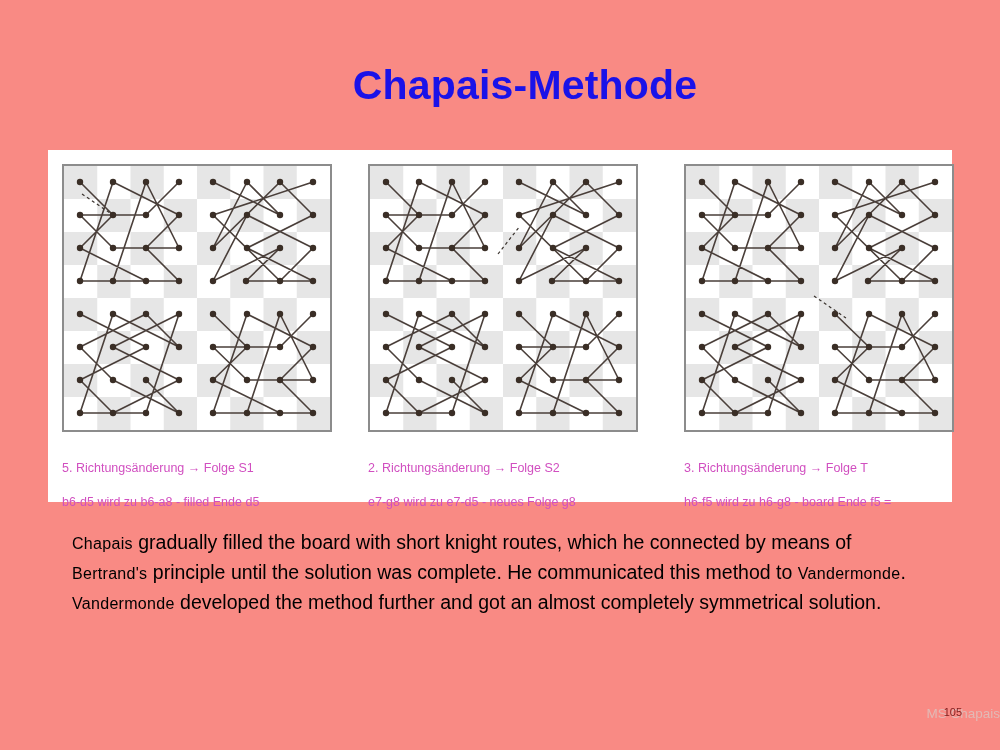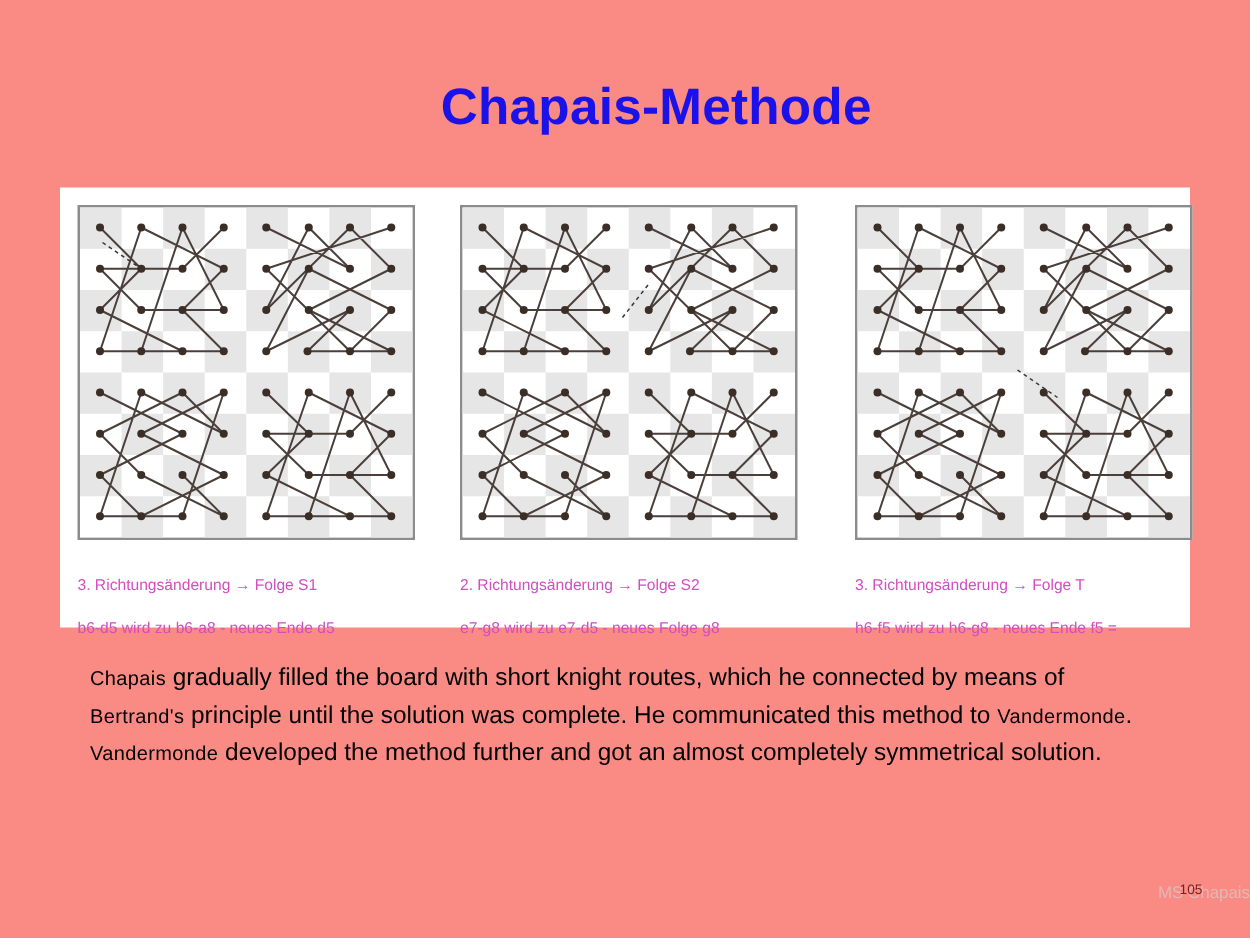--- a/index.html
+++ b/index.html
@@ -225,22 +225,22 @@
                   <circle cx="249" cy="214" r="3.2"></circle>
                   <circle cx="183" cy="214" r="3.2"></circle>
                   <circle cx="149" cy="181" r="3.2"></circle>
                   <circle cx="216" cy="181" r="3.2"></circle>
                   <circle cx="249" cy="148" r="3.2"></circle>
               </g>
             </g>
           </svg>
         </div>
         <div class="caption">
-          <span>3. Richtungsänderung → Folge S1</span><br>
-          <span>b6-d5 wird zu b6-a8 - neues Ende d5</span>
+          <span>5. Richtungsänderung → Folge S1</span><br>
+          <span>b6-d5 wird zu b6-a8 - filled Ende d5</span>
         </div>
       </div>
 
       <div class="board-block b2">
         <div class="board-frame">
           <svg width="266" height="264" viewBox="0 0 266 264">
             <g>
               <rect x="0" y="0" width="266" height="264" fill="#ffffff"></rect>
               <g fill="#e6e6e6">
                 <rect x="0" y="0" width="33.25" height="33"></rect>
@@ -472,21 +472,21 @@
                   <circle cx="183" cy="214" r="3.2"></circle>
                   <circle cx="149" cy="181" r="3.2"></circle>
                   <circle cx="216" cy="181" r="3.2"></circle>
                   <circle cx="249" cy="148" r="3.2"></circle>
               </g>
             </g>
           </svg>
         </div>
         <div class="caption">
           <span>3. Richtungsänderung → Folge T</span><br>
-          <span>h6-f5 wird zu h6-g8 - neues Ende f5 =</span>
+          <span>h6-f5 wird zu h6-g8 - board Ende f5 =</span>
         </div>
       </div>
 
     </div>
   </div>
 
   <div class="body-text"><span class="sc">Chapais</span><span> gradually filled the board with short knight routes, which he connected by means of </span><span class="sc">Bertrand's</span><span> principle until the solution was complete. He communicated this method to </span><span class="sc">Vandermonde</span><span>. </span><span class="sc">Vandermonde</span><span> developed the method further and got an almost completely symmetrical solution.</span></div>
 
   <div class="footer-center">MS Chapais</div>
   <div class="footer-right">105</div>

